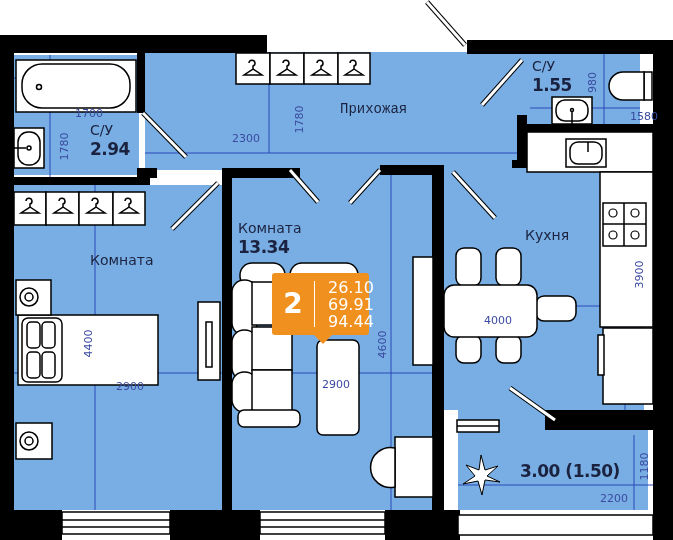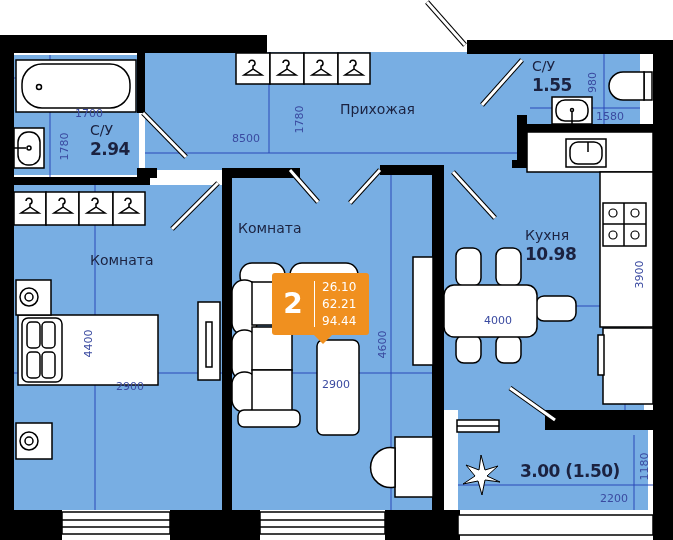--- a/index.html
+++ b/index.html
@@ -7,21 +7,21 @@
   #plan { position:absolute; left:0; top:0; width:673px; height:540px; }
   .room-label { position:absolute; text-align:left; color:#1b2240; font-family:"DejaVu Sans", sans-serif; }
   .room-label .name { font-size:14px; display:block; line-height:16px; }
   .room-label .area { font-size:17px; font-weight:bold; display:block; line-height:22px; letter-spacing:-0.5px; }
   .dim { position:absolute; color:#3a4aa0; font-size:11px; font-family:"DejaVu Sans", sans-serif; }
   .dim.v { transform:rotate(-90deg); transform-origin:center; }
   .badge { position:absolute; left:272px; top:273px; width:97px; height:62px; background:#f0901f; border-radius:3px; }
   .badge::after { content:""; position:absolute; left:42px; top:62px; border-left:9px solid transparent; border-right:9px solid transparent; border-top:9px solid #f0901f; }
   .badge .rooms { position:absolute; left:0; top:0; width:42px; height:62px; line-height:62px; text-align:center; color:#fff; font-size:28px; font-weight:bold; font-family:"DejaVu Sans", sans-serif; }
   .badge .sep { position:absolute; left:42px; top:8px; width:1px; height:46px; background:#fff; }
-  .badge .vals { position:absolute; left:50px; top:6px; color:#fff; font-size:12px; line-height:17px; font-family:"DejaVu Sans", sans-serif; }
+  .badge .vals { position:absolute; left:56px; top:6px; color:#fff; font-size:16px; line-height:17px; font-family:"DejaVu Sans", sans-serif; }
 </style>
 </head>
 <body>
 
 <svg id="plan" viewBox="0 0 673 540" xmlns="http://www.w3.org/2000/svg">
 
   <g fill="#78aee3">
     <rect x="14" y="55" width="125" height="120"></rect>
     <rect x="145" y="52" width="375" height="118"></rect>
     <rect x="520" y="52" width="120" height="72"></rect>
@@ -245,57 +245,57 @@
 
   <g fill="#fff" stroke="#000" stroke-width="1">
     <path d="M481,455 L485,470 L498,466 L487,476 L500,482 L485,480 L482,495 L478,481 L463,484 L475,476 L466,465 L479,470 Z"></path>
   </g>
 </svg>
 
 <div class="room-label" style="left:90px; top:122px; width:50px;">
   <span class="name">С/У</span>
   <span class="area">2.94</span>
 </div>
-<div class="room-label" style="left:340px; top:101px; width:100px;">
+<div class="room-label" style="left:340px; top:101px; width:100px;font-family:Liberation Mono, monospace;">
   <span class="name">Прихожая</span>
 </div>
 <div class="room-label" style="left:532px; top:58px; width:50px;">
   <span class="name">С/У</span>
   <span class="area">1.55</span>
 </div>
 <div class="room-label" style="left:90px; top:252px; width:80px;">
   <span class="name">Комната</span>
 </div>
 <div class="room-label" style="left:238px; top:220px; width:80px;">
   <span class="name">Комната</span>
+  <span class="area">13.34</span>
 </div>
 <div class="room-label" style="left:525px; top:227px; width:70px;">
   <span class="name">Кухня</span>
-  <span class="area">10.98</span>
 </div>
 <div class="room-label" style="left:520px; top:460px; width:120px;">
   <span class="area">3.00 (1.50)</span>
 </div>
 
 <span class="dim" style="left:75px; top:84px;margin-top:23px;">1700</span>
 <span class="dim v" style="left:50px; top:140px;">1780</span>
-<span class="dim" style="left:232px; top:132px;">8500</span>
+<span class="dim" style="left:232px; top:132px;">2300</span>
 <span class="dim v" style="left:285px; top:113px;">1780</span>
 <span class="dim v" style="left:582px; top:76px;">980</span>
-<span class="dim" style="left:596px; top:110px;">1580</span>
+<span class="dim" style="left:630px; top:110px;">1580</span>
 <span class="dim v" style="left:74px; top:337px;">4400</span>
 <span class="dim" style="left:116px; top:380px;">2900</span>
 <span class="dim v" style="left:368px; top:338px;">4600</span>
 <span class="dim" style="left:322px; top:378px;">2900</span>
 <span class="dim" style="left:484px; top:314px;">4000</span>
 <span class="dim v" style="left:625px; top:268px;">3900</span>
 <span class="dim v" style="left:630px; top:460px;">1180</span>
 <span class="dim" style="left:600px; top:492px;">2200</span>
 
 <div class="badge">
   <div class="rooms">2</div>
   <div class="sep"></div>
   <div class="vals">
     <div>26.10</div>
-    <div>62.21</div>
+    <div>69.91</div>
     <div>94.44</div>
   </div>
 </div>
 
 </body></html>

